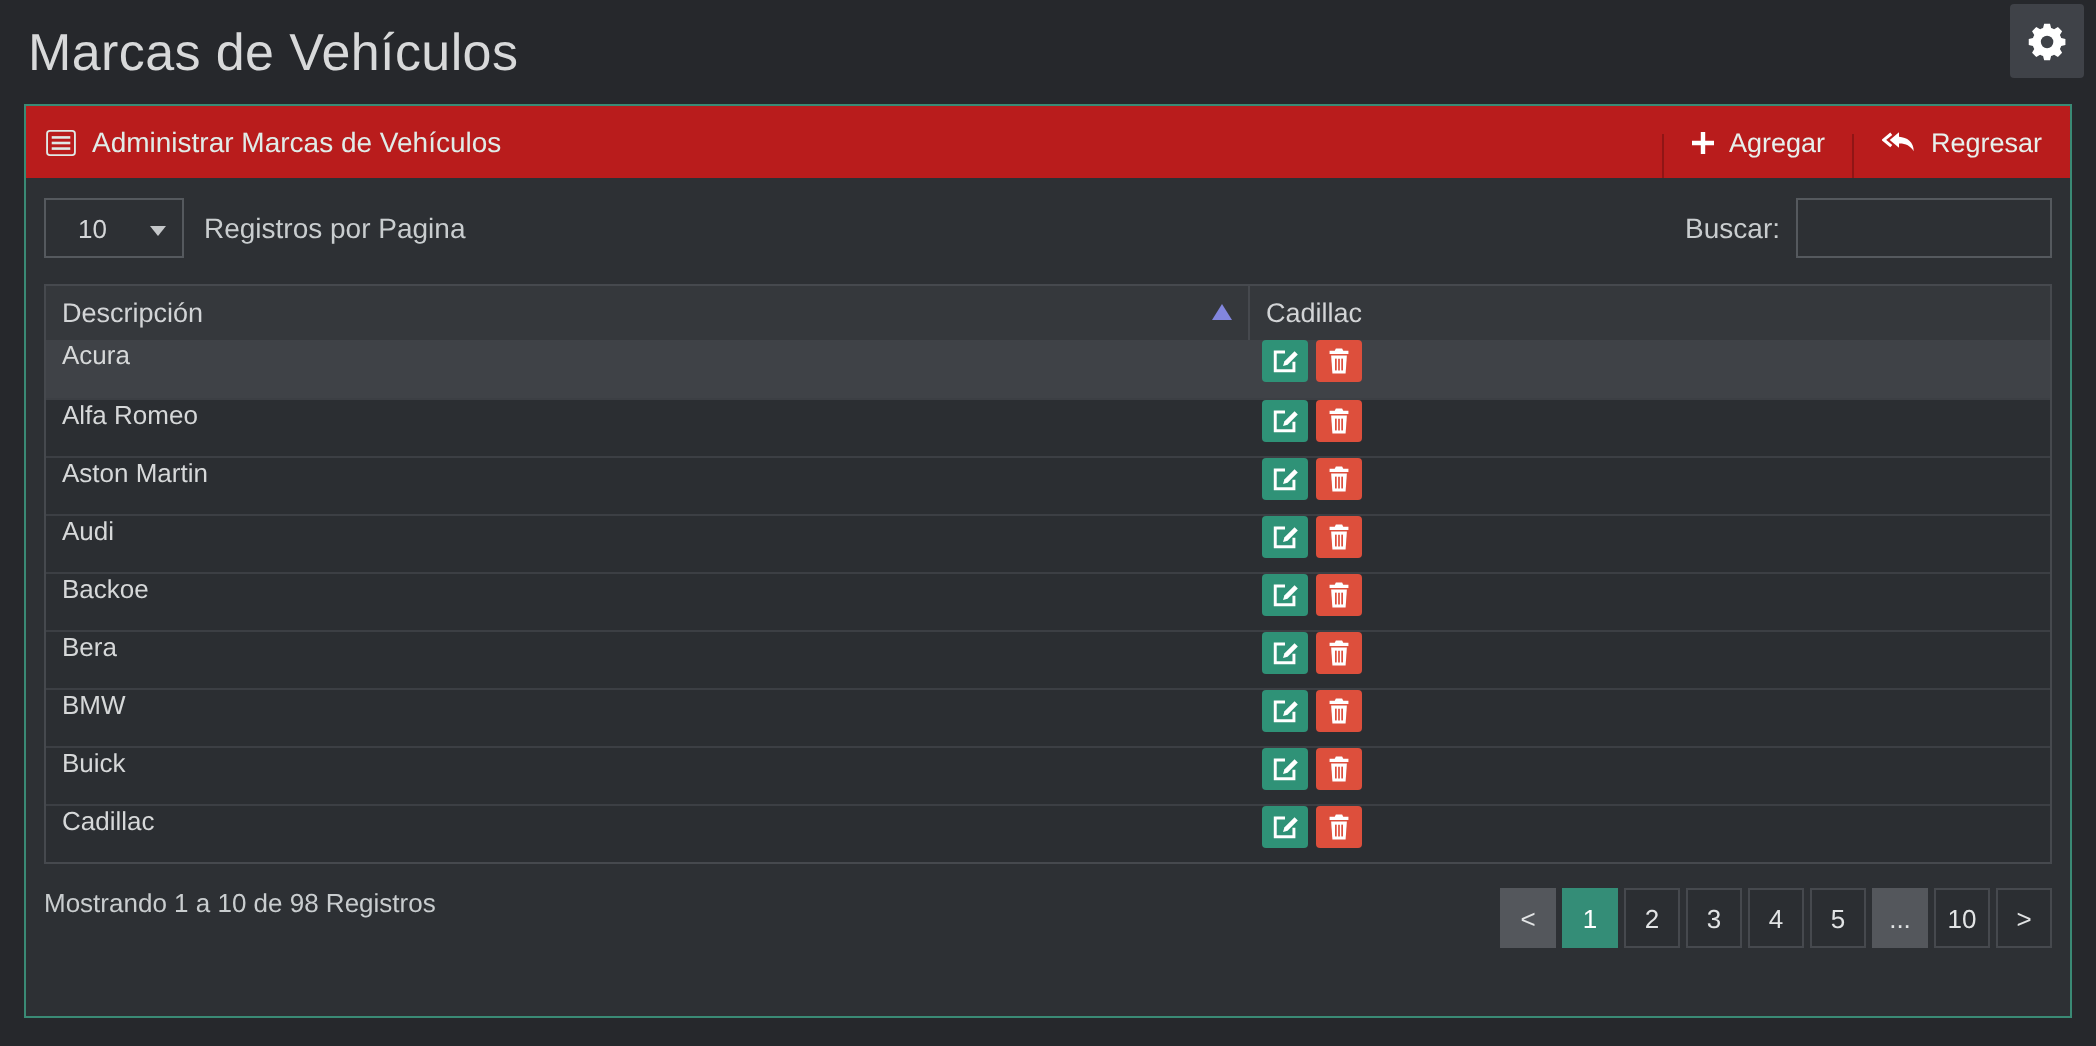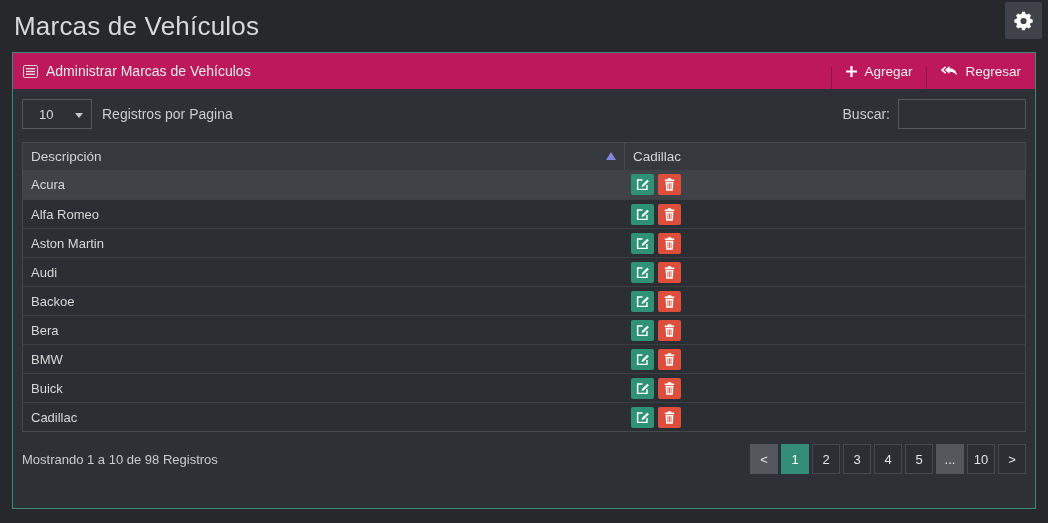--- a/index.html
+++ b/index.html
@@ -7,21 +7,21 @@
          font-family:"Liberation Sans","DejaVu Sans",sans-serif;color:#d6d8d9;}
 
   
   .topbar{height:52px;display:flex;align-items:center;padding-left:14px;position:relative;}
   .page-title{font-size:26px;font-weight:300;color:#d8d9da;margin:0;letter-spacing:.2px;}
   .gear-tile{position:absolute;top:2px;right:6px;width:37px;height:37px;background:#3f4248;
              border-radius:2px;display:flex;align-items:center;justify-content:center;cursor:pointer;}
 
   
   .panel{margin:0 12px;border:1px solid #3a8a75;background:#2d3034;}
-  .panel-heading{height:36px;background:#be185d;display:flex;align-items:center;
+  .panel-heading{height:36px;background:#b91c1c;display:flex;align-items:center;
                  padding:0 0 0 10px;color:#e0ece8;font-size:14px;}
   .panel-heading .ptitle{margin-left:8px;}
   .heading-actions{margin-left:auto;display:flex;align-items:flex-end;height:100%;}
   .vsep{width:1px;height:22px;background:rgba(0,0,0,0.22);}
   .hbtn{display:flex;align-items:center;gap:7px;height:100%;padding:0 14px;background:transparent;
         border:none;color:#e7f0ec;font-size:13.5px;font-family:inherit;cursor:pointer;}
 
   .panel-body{padding:10px 9px 3px 9px;height:419px;box-sizing:border-box;}
 
   
@@ -38,33 +38,33 @@
                 color:#d4d6d8;font-size:13px;padding:0 6px;outline:none;font-family:inherit;}
 
   
   .table{margin-top:13px;border:1px solid #46494e;}
   .thead{display:flex;height:27px;background:#35383c;align-items:center;font-size:13.5px;color:#d2d4d6;}
   .th{box-sizing:border-box;padding-left:8px;height:100%;display:flex;align-items:center;cursor:pointer;}
   .th-desc{flex:0 0 602px;border-right:1px solid #46494e;position:relative;}
   .th-act{flex:1;}
   .sort-asc{position:absolute;right:8px;top:9px;width:0;height:0;
             border-left:5px solid transparent;border-right:5px solid transparent;border-bottom:8px solid #8286de;}
-  .tr{display:flex;height:29px;box-sizing:border-box;align-items:center;background:#2b2e32;
+  .tr{display:flex;height:29px;box-sizing:border-box;align-items:flex-start;background:#2b2e32;
       border-top:1px solid #3c3f44;font-size:13px;color:#d6d8d9;cursor:default;}
   .tr:first-child{border-top:none;}
   .tr.hl{background:#3f4247;}
   .td-desc{flex:0 0 602px;box-sizing:border-box;padding-left:8px;}
   .td-act{flex:1;display:flex;align-items:center;gap:4px;padding-left:6px;}
   .abtn{width:23px;height:21px;border:none;border-radius:2px;display:flex;align-items:center;
         justify-content:center;cursor:pointer;padding:0;}
   .abtn.edit{background:#2f9277;}
   .abtn.del{background:#dd4f3c;}
 
   
-  .tfoot{display:flex;align-items:center;margin-top:12px;}
+  .tfoot{display:flex;align-items:flex-start;margin-top:12px;}
   .summary{font-size:13px;color:#c9cdcf;}
   .pager{margin-left:auto;display:flex;gap:3px;}
   .pg{min-width:28px;height:30px;box-sizing:border-box;display:flex;align-items:center;justify-content:center;
       font-size:13px;color:#e2e4e5;background:#2b2e32;border:1px solid #46494e;cursor:pointer;padding:0 4px;}
   .pg.muted{background:#54575c;border-color:#54575c;}
   .pg.active{background:#348d77;border-color:#348d77;color:#fff;}
 </style>
 </head>
 <body>
 

